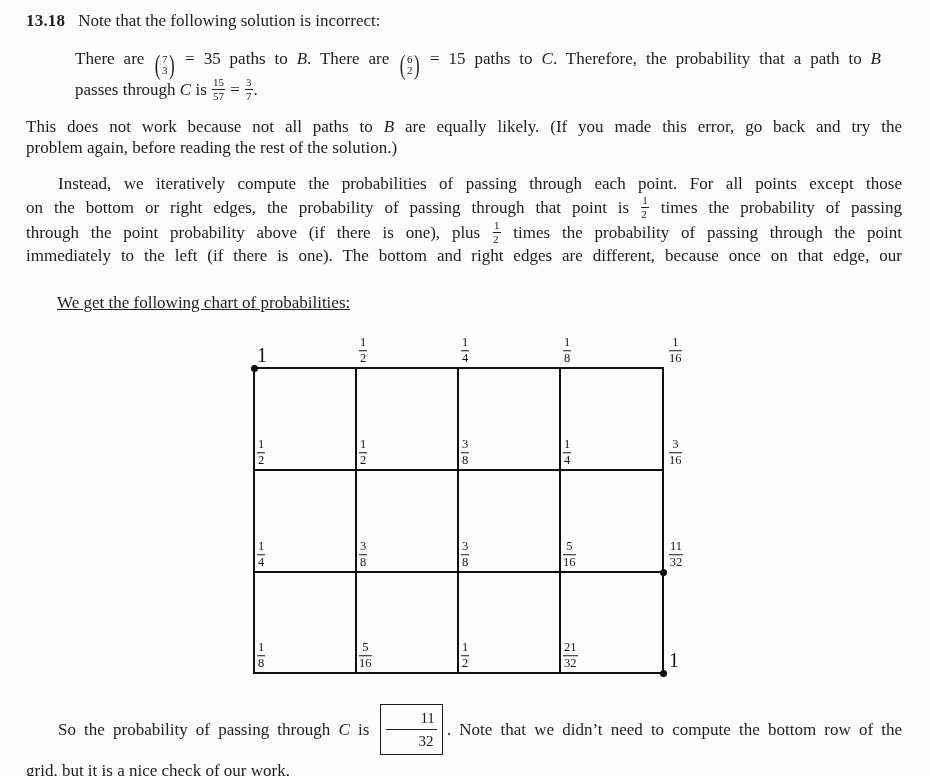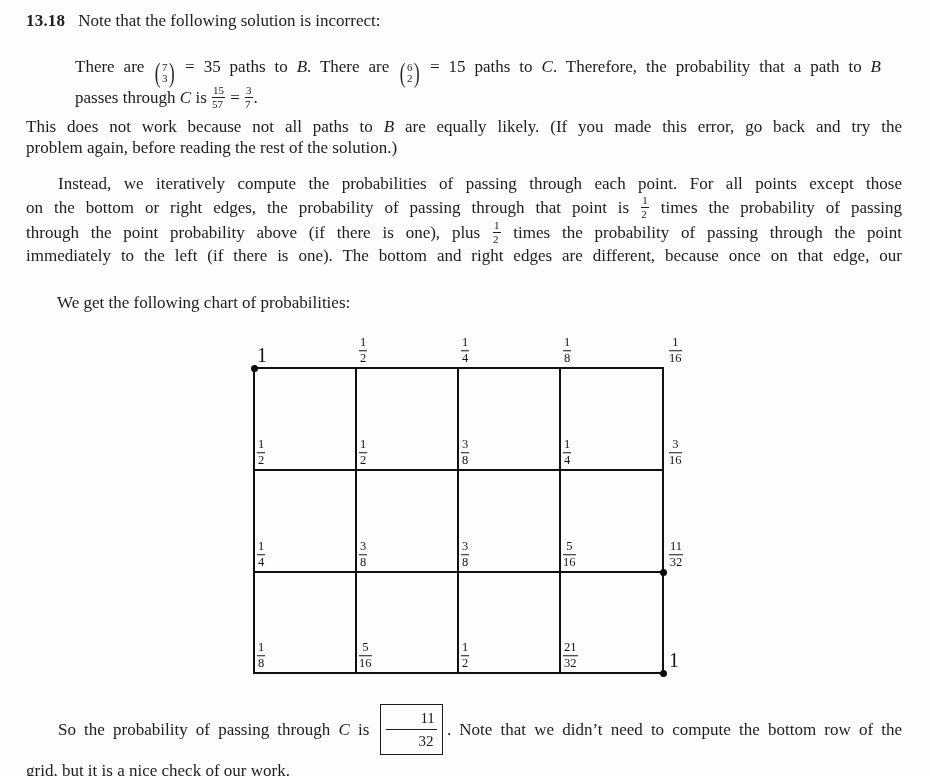--- a/index.html
+++ b/index.html
@@ -13,30 +13,30 @@
     overflow:hidden;
   }
   .block { position:absolute; }
   .line { display:block; }
   .line.j { text-align:justify; text-align-last:justify; }
   .line.ind { text-indent:32px; }
 
   #heading { top:11px; left:26px; }
   #heading .num { font-weight:bold; margin-right:13px; letter-spacing:0.2px; }
 
-  #quote { top:46px; left:75px; width:806px; line-height:26px;margin-top:8px; }
+  #quote { top:46px; left:75px; width:806px; line-height:26px; }
   #para-error { top:116px; left:26px; width:876px; line-height:21px; }
   #para-instead { top:173px; left:26px; width:876px; line-height:22px; }
-  #para-chart { top:293px; left:57px; }
+  #para-chart { top:293px; left:57px;text-decoration:underline; }
   #para-final { top:704px; left:26px; width:876px; line-height:23px; }
 
   
   .mvar { font-style:italic; font-family:"Liberation Serif", serif; }
   .ifrac {
-    display:inline-block; text-align:left; vertical-align:-0.5em;
+    display:inline-block; text-align:center; vertical-align:-0.5em;
     font-size:11px; line-height:1; margin:0 1px;
   }
   .ifrac .n { display:block; border-bottom:1px solid #1c1c1c; padding:0 1px 1px; }
   .ifrac .d { display:block; padding-top:1px; }
 
   .binom { display:inline-flex; align-items:center; vertical-align:-0.4em; line-height:1; margin:0 1px; }
   .binom .par { font-size:17px; display:inline-block; transform:scaleY(1.55); padding:0 0.5px; }
   .binom .bst { display:inline-flex; flex-direction:column; text-align:center; font-size:11px; line-height:1.05; padding:0 1px; }
 
   .bfrac {

